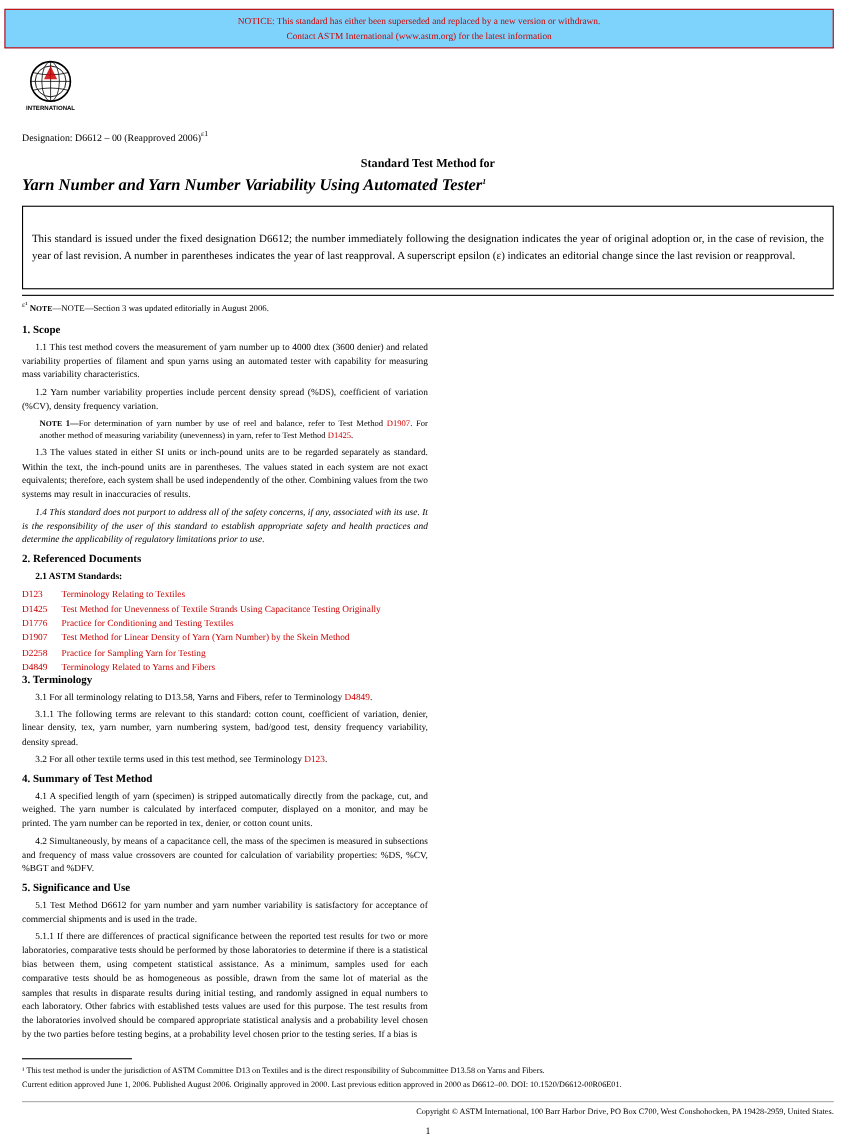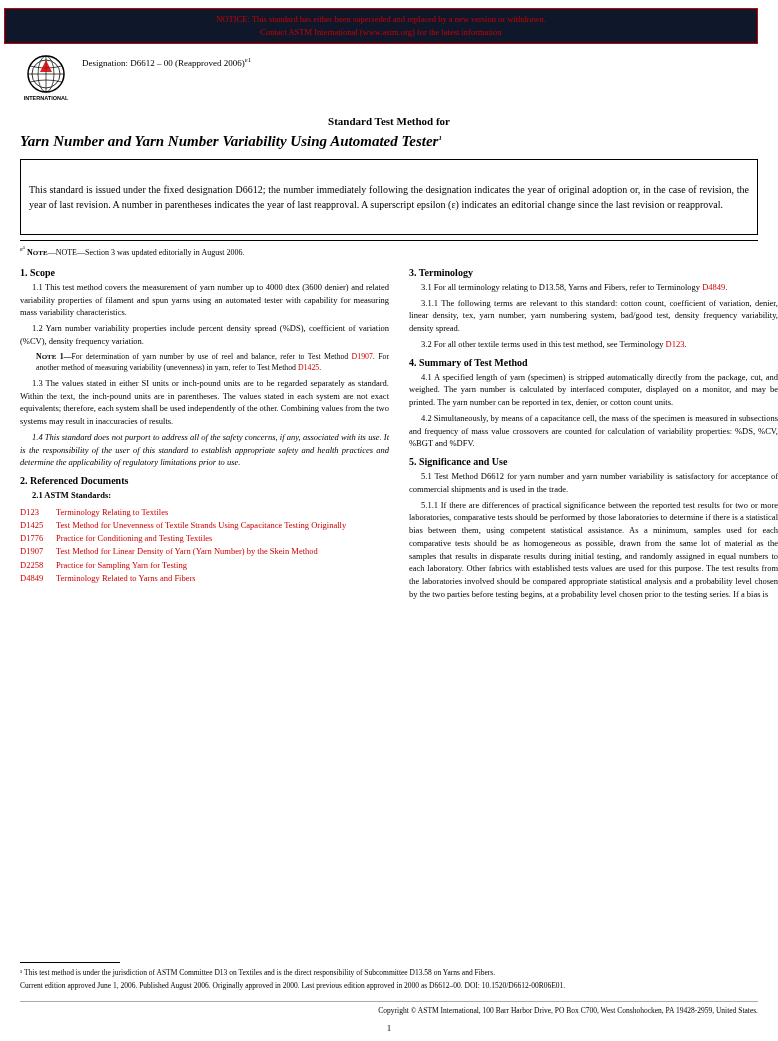--- a/index.html
+++ b/index.html
@@ -13,32 +13,32 @@
     }
     .page {
       width: 778px;
       min-height: 1041px;
       background: #fff;
       position: relative;
       display: flex;
       flex-direction: column;
     }
     .notice-bar {
-      background: #0f172a;
+      background: #7dd3fc;
       border: 1.5px solid #cc0000;
       margin: 8px 20px 0 4px;
       padding: 4px 8px;
       text-align: center;
       font-size: 8.5px;
       color: #cc0000;
       line-height: 1.5;
     }
     .header-section {
       display: flex;
-      flex-direction: row;
+      flex-direction: column;
       align-items: flex-start;
       margin: 8px 20px 0 20px;
       gap: 10px;
     }
     .astm-logo {
       width: 52px;
       height: 52px;
       flex-shrink: 0;
     }
     .designation-block {
@@ -84,22 +84,23 @@
       border-top: 0.5px solid #000;
       padding-top: 3px;
       font-size: 8px;
       line-height: 1.5;
     }
     .note-box sup {
       font-size: 7px;
     }
     .columns {
       display: flex;
+      flex-direction: column;
       margin: 8px 20px 0 20px;
-      gap: 20px;
+      gap: 0;
       flex: 1;
     }
     .col-left {
       width: 50%;
       flex-shrink: 0;
     }
     .col-right {
       width: 50%;
       flex-shrink: 0;
     }

